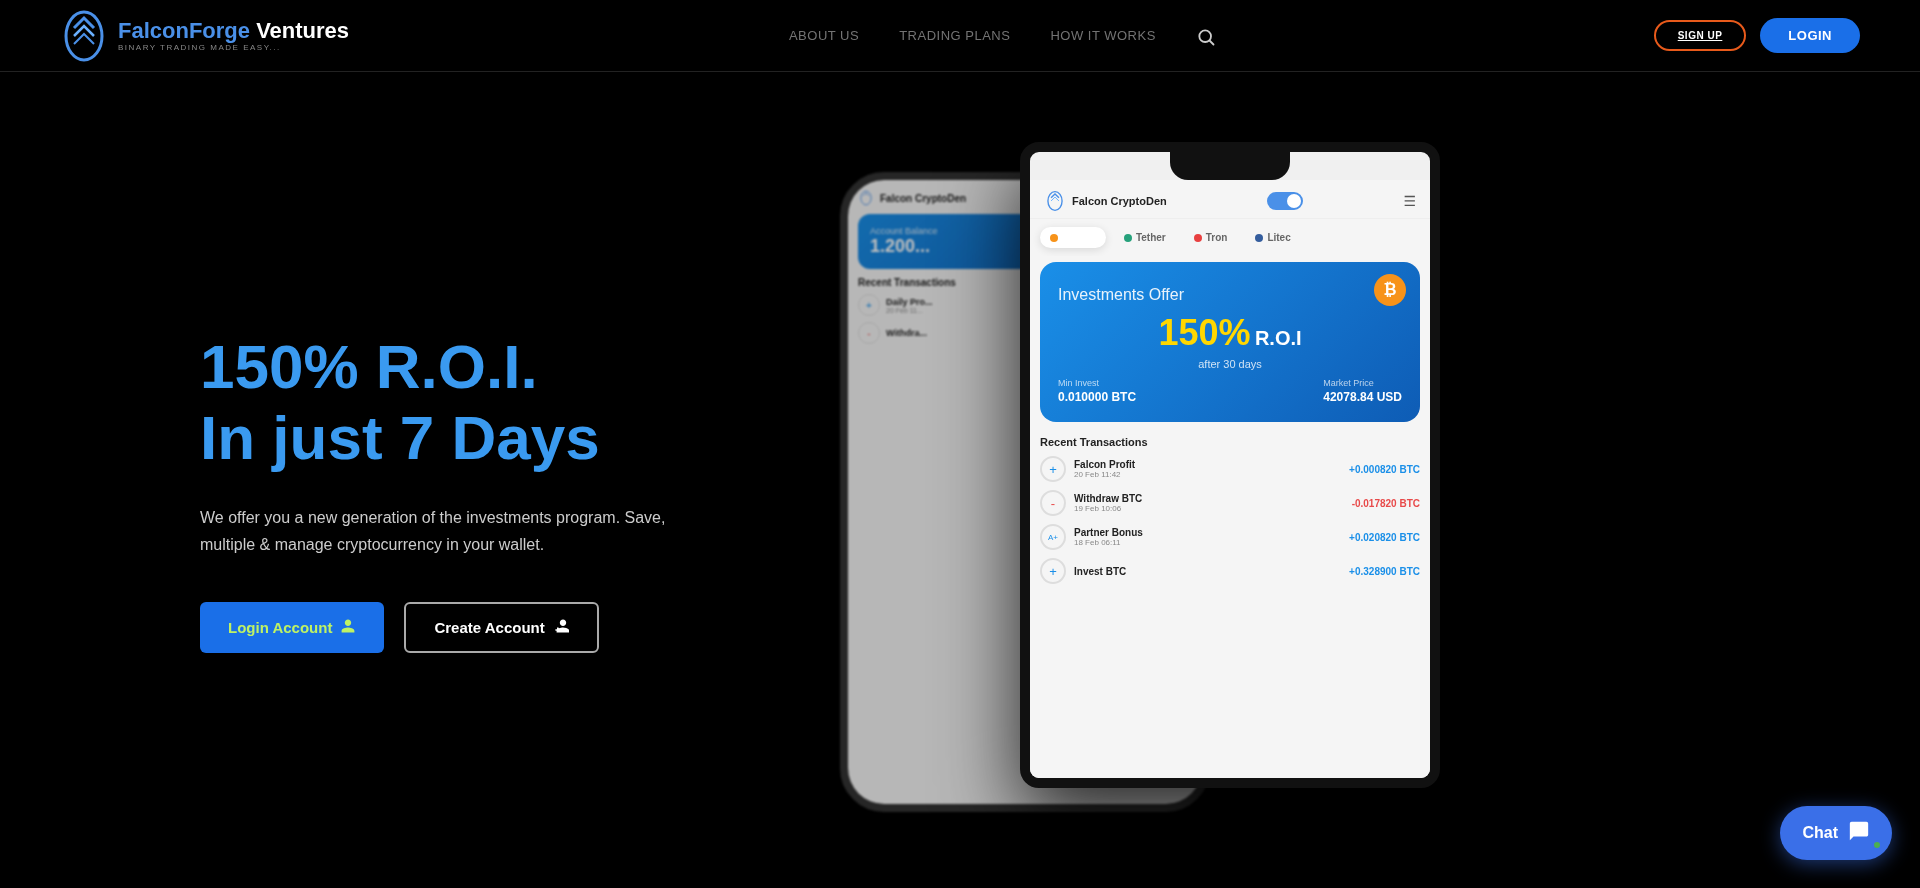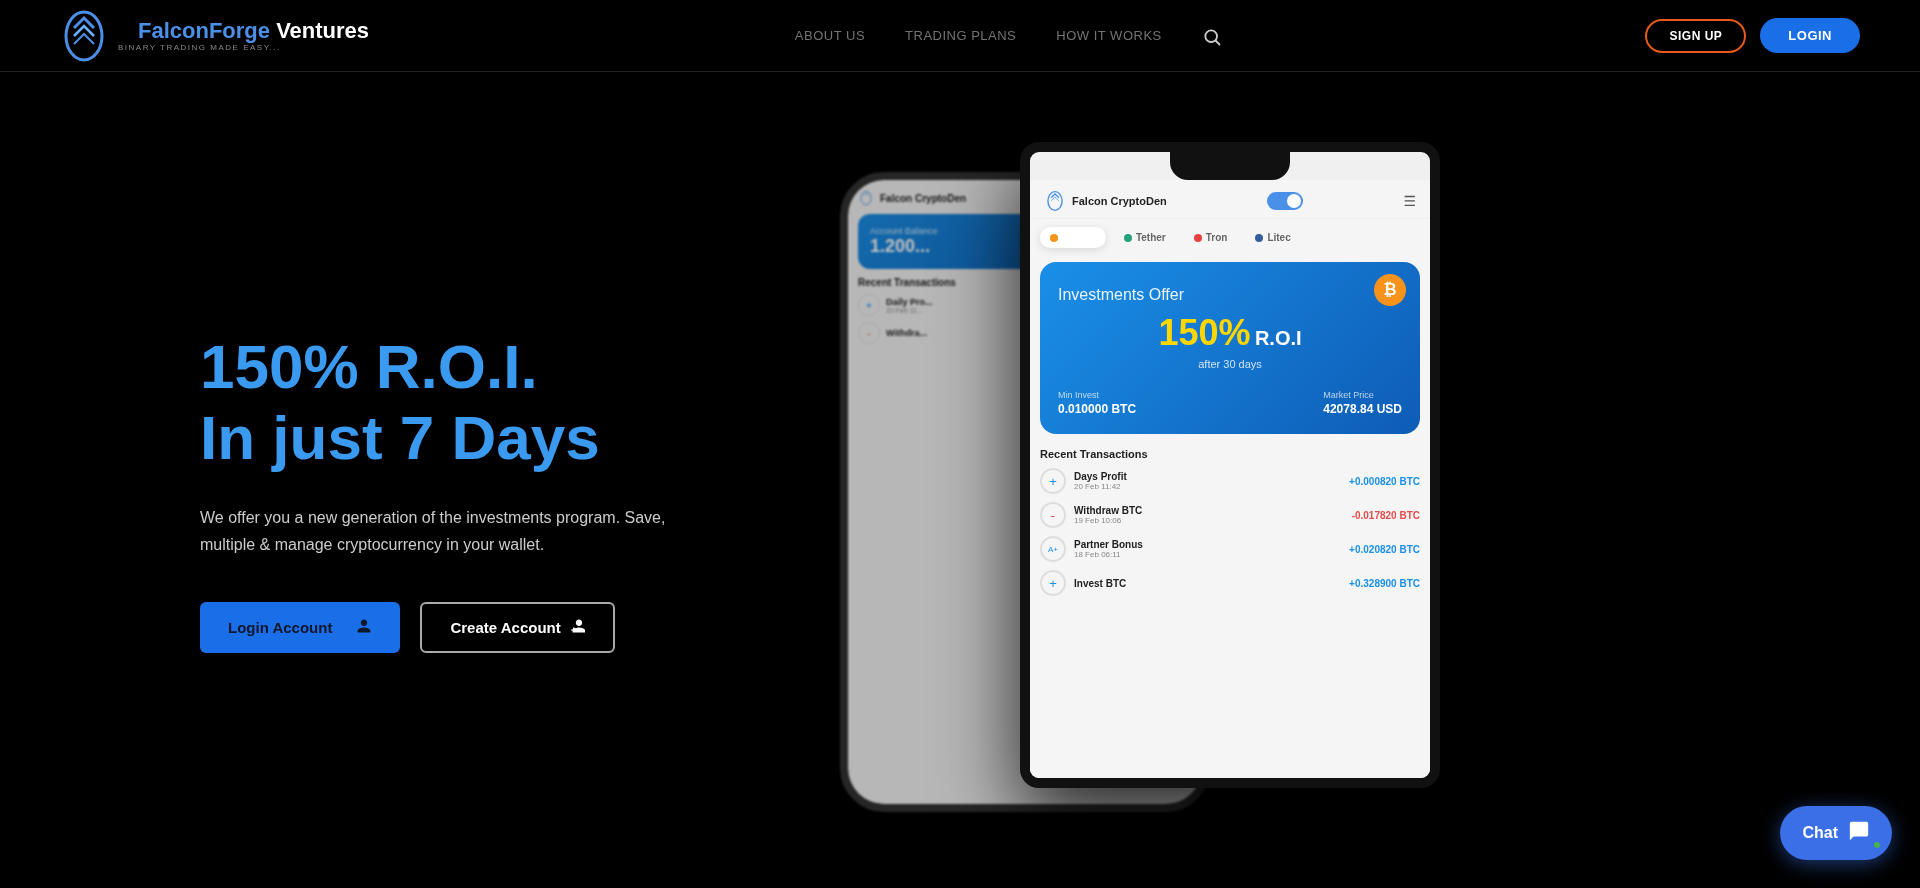--- a/index.html
+++ b/index.html
@@ -35,21 +35,20 @@
       height: 56px;
     }
     .logo-text {
       display: flex;
       flex-direction: column;
     }
     .logo-main {
       font-size: 22px;
       font-weight: 700;
       line-height: 1.1;
-      margin-left: 20px;
     }
     .logo-main span.falcon { color: #4a90e8; }
     .logo-sub {
       font-size: 8px;
       color: #888;
       letter-spacing: 1.5px;
       text-transform: uppercase;
     }
     .nav-links {
       display: flex;
@@ -74,24 +73,25 @@
       display: flex;
       align-items: center;
       gap: 14px;
     }
     .btn-signup {
       border: 2px solid #e85a1b;
       color: #fff;
       background: transparent;
       padding: 8px 22px;
       border-radius: 22px;
-      font-size: 12px;
+      font-size: 10px;
       font-weight: 600;
       cursor: pointer;
       letter-spacing: 0.5px;
+      text-decoration: underline;
     }
     .btn-login-nav {
       background: #1a6fe8;
       color: #fff;
       border: none;
       padding: 10px 28px;
       border-radius: 22px;
       font-size: 13px;
       font-weight: 600;
       cursor: pointer;
@@ -126,30 +126,30 @@
       line-height: 1.7;
       max-width: 500px;
       margin-bottom: 44px;
     }
     .hero-buttons {
       display: flex;
       gap: 20px;
     }
     .btn-login-hero {
       background: #1a6fe8;
-      color: #0f172a;
+      color: #bef264;
       border: none;
       padding: 14px 28px;
       border-radius: 6px;
       font-size: 15px;
       font-weight: 600;
       cursor: pointer;
       display: flex;
       align-items: center;
-      gap: 24px;
+      gap: 8px;
     }
     .btn-create-hero {
       background: transparent;
       color: #fff;
       border: 2px solid #aaa;
       padding: 14px 28px;
       border-radius: 6px;
       font-size: 15px;
       font-weight: 600;
       cursor: pointer;
@@ -319,21 +319,21 @@
     }
     .invest-roi-label {
       font-size: 20px;
       font-weight: 700;
       color: #fff;
     }
     .invest-roi-sub {
       font-size: 11px;
       color: rgba(255,255,255,0.8);
       text-align: center;
-      margin-bottom: 20px;
+      margin-bottom: 8px;
     }
     .invest-stats {
       display: flex;
       justify-content: space-between;
     }
     .invest-stat-label {
       font-size: 9px;
       color: rgba(255,255,255,0.7);
       margin-bottom: 2px;
     }
@@ -615,21 +615,21 @@
             </div>
           </div>
         </div>
 
         <div class="transactions-section">
           <div class="transactions-title">Recent Transactions</div>
 
           <div class="tx-item">
             <div class="tx-icon" style="color:#1a8fe8;">+</div>
             <div class="tx-info">
-              <div class="tx-name">Days Profit</div>
+              <div class="tx-name">Falcon Profit</div>
               <div class="tx-date">20 Feb 11:42</div>
             </div>
             <div class="tx-amount positive">+0.000820 BTC</div>
           </div>
 
           <div class="tx-item">
             <div class="tx-icon" style="color:#e84a4a;">-</div>
             <div class="tx-info">
               <div class="tx-name">Withdraw BTC</div>
               <div class="tx-date">19 Feb 10:06</div>

